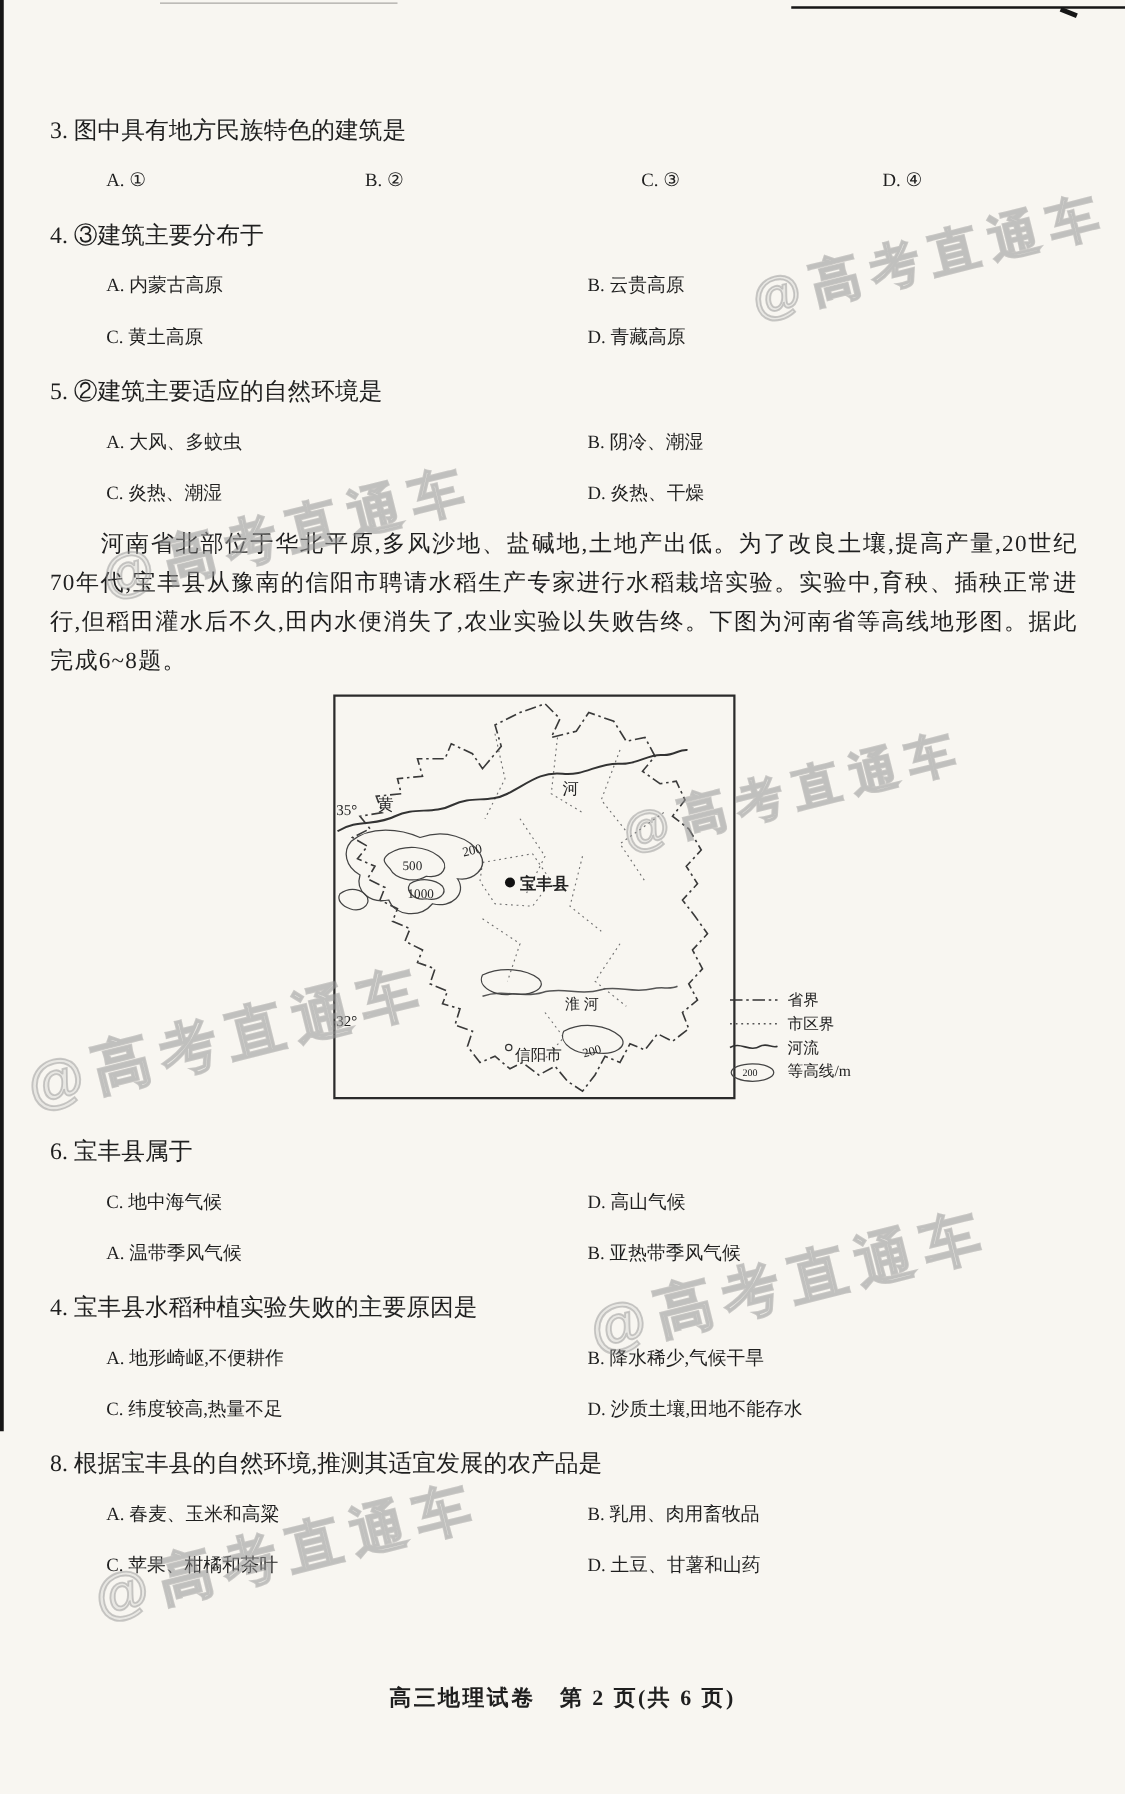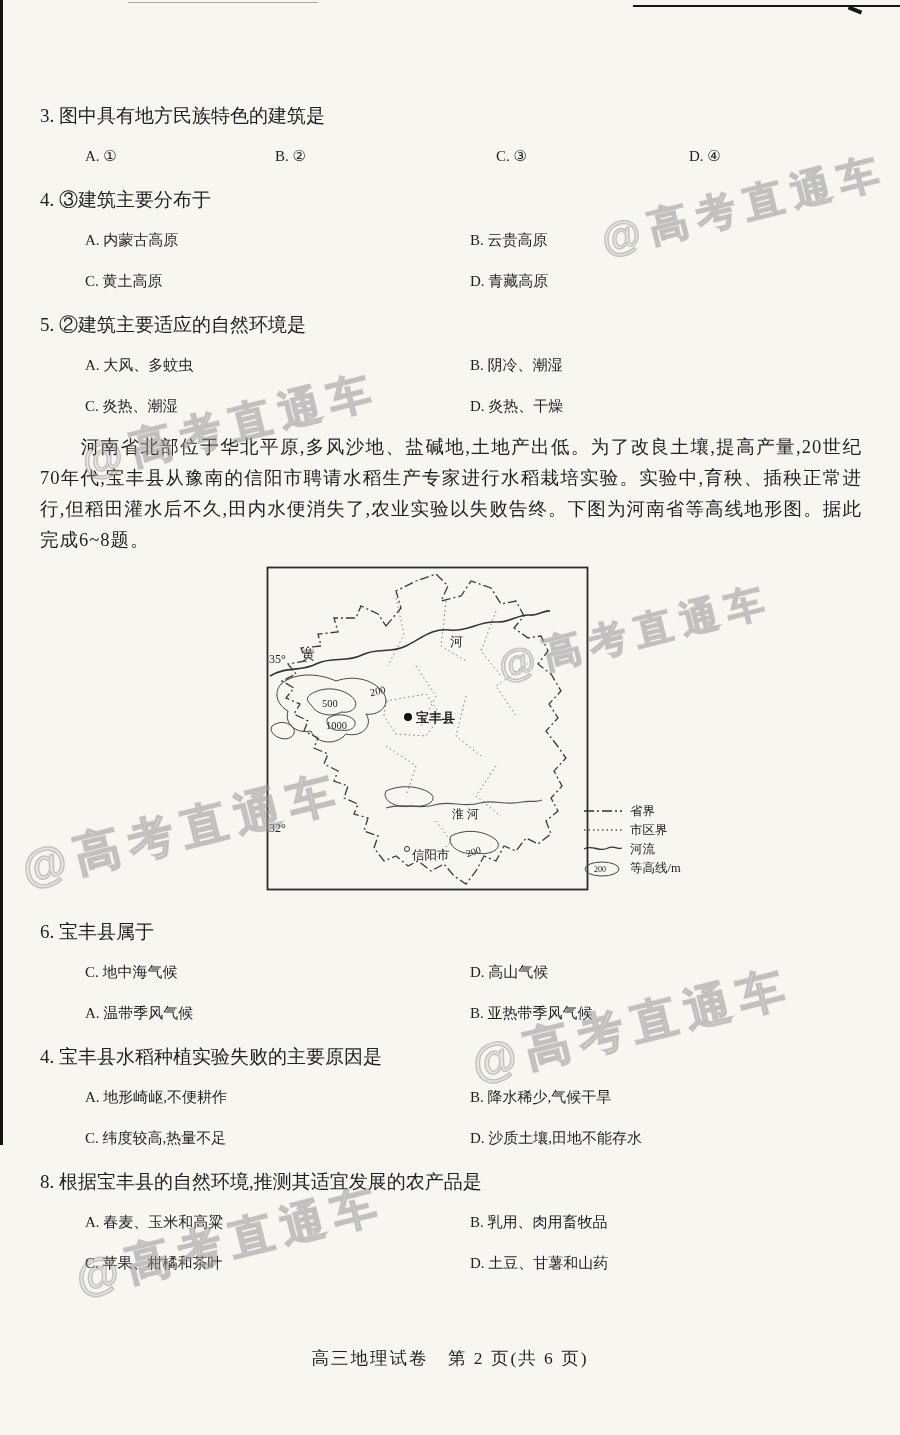--- a/index.html
+++ b/index.html
@@ -4,47 +4,47 @@
 <style>
   html,body{margin:0;padding:0;background:#cfcfcf;}
   .page{
     position:relative;
     width:900px;height:1435px;
     background:#f8f6f1;
     font-family:"Liberation Serif","DejaVu Serif",serif;
     color:#1f1f1f;
     overflow:hidden;
   }
-  .content{position:absolute;left:40px;top:86px;width:822px;}
+  .content{position:absolute;left:40px;top:75px;width:822px;}
   .q-stem{font-size:19px;line-height:27px;margin:16px 0 0 0;}
   .opt-row{display:flex;margin:14px 0 0 45px;font-size:15px;line-height:27px;}
   .opt-row .opt{flex:0 0 auto;}
   .opt-4 .opt:nth-child(1){width:190px;}
-  .opt-4 .opt:nth-child(2){width:195px;}
+  .opt-4 .opt:nth-child(2){width:195px;margin-left:17px;}
   .opt-4 .opt:nth-child(3){width:193px;margin-left:26px;}
   .opt-2 .opt:nth-child(1){width:385px;}
   .passage{
     font-size:18.5px;line-height:31px;
     text-align:justify;text-indent:2.2em;
     margin:12px 0 0 0;letter-spacing:1px;
   }
   .map-block{margin:10px 0 0 226px;width:452px;}
   .map-svg text{font-family:"Liberation Serif","DejaVu Serif",serif;fill:#222;}
   .wm{
     position:absolute;z-index:5;
     font-family:"Liberation Sans","DejaVu Sans",sans-serif;
     font-weight:bold;font-size:42px;letter-spacing:9px;
     color:rgba(178,178,178,0.22);
     -webkit-text-stroke:1.5px rgba(145,145,145,0.45);
     transform:rotate(-14deg);
     white-space:nowrap;pointer-events:none;
   }
   .footer{
     position:absolute;left:0;right:0;top:1346px;
-    text-align:center;font-size:17.5px;font-weight:400;letter-spacing:2px;
+    text-align:center;font-size:17.5px;font-weight:700;letter-spacing:2px;
   }
   .artifact{position:absolute;background:#161616;}
 </style>
 </head>
 <body>
 
 <div class="page">
 
   <div class="artifact" style="left:0;top:0;width:3px;height:1145px;"></div>
   <div class="artifact" style="left:633px;top:5px;width:267px;height:2px;"></div>

